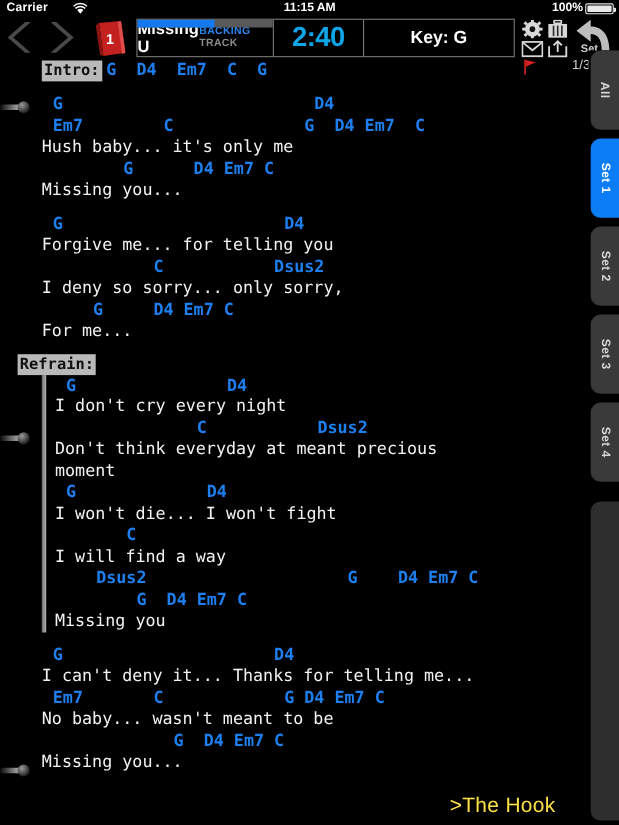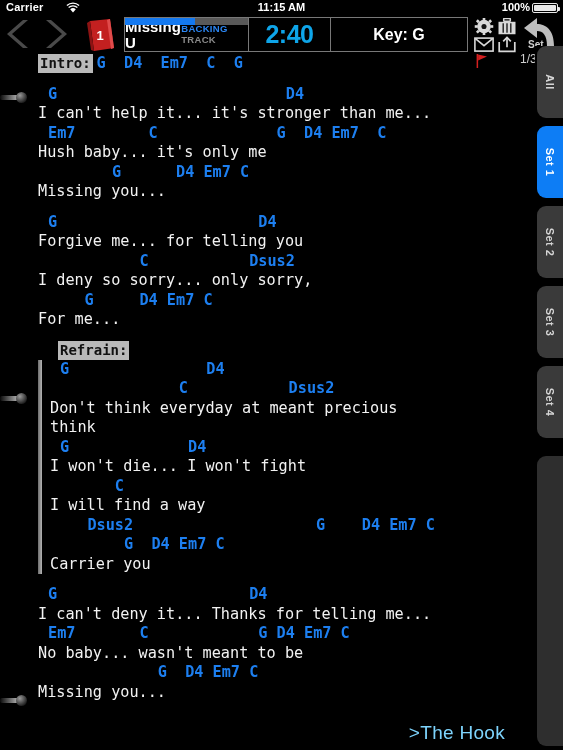--- a/index.html
+++ b/index.html
@@ -95,21 +95,21 @@
   .section { position:relative; }
   .sec-label { display:inline-block; background:#b9b9b9; color:#111;
                font-family:"DejaVu Sans Mono","Liberation Mono",monospace;
                font-size:14px; font-weight:bold; padding:1px 2px 2px 2px; }
 
   .block { padding-left: 38px; }
   .block.refrain { padding-left: 50px; }
   .refrain-bar { position:absolute; left:38px; top:0; bottom:0; width:4px;
                  background: linear-gradient(to right,#6d6d6d,#b5b5b5); }
 
-  .watermark { position:absolute; right:30px; bottom:6px; color:#7dd3fc;
+  .watermark { position:absolute; right:30px; bottom:6px; color:#fde047;
                font-size:19px; letter-spacing:.3px; font-family:"Liberation Sans", sans-serif; }
 </style>
 </head>
 <body>
 
 <div id="app">
 
   <div class="statusbar">
     <div class="sb-carrier">Carrier</div>
     <svg class="sb-wifi" viewBox="0 0 14 11">
@@ -202,52 +202,52 @@
   </div>
 
   <div class="sheet">
     <div id="sections-host">
         <div class="section" style="margin-top: 8px;">
           <div class="block" style="padding-left: 38px;"><span class="sec-label">Intro:</span><span class="mono chordline" style="margin-left: 4px;">G  D4  Em7  C  G</span></div>
         </div>
         <div class="section" style="margin-top: 11px;">
           <div class="block">
             <div class="mono chordline">G                         D4</div>
-            <div class="mono lyricline">I can't help it... it's stronger than me...</div>
             <div class="mono chordline">Em7        C             G  D4 Em7  C</div>
             <div class="mono lyricline">Hush baby... it's only me</div>
             <div class="mono chordline">       G      D4 Em7 C</div>
             <div class="mono lyricline">Missing you...</div>
           </div>
         </div>
         <div class="section" style="margin-top: 11px;">
           <div class="block">
             <div class="mono chordline">G                      D4</div>
             <div class="mono lyricline">Forgive me... for telling you</div>
             <div class="mono chordline">          C           Dsus2</div>
             <div class="mono lyricline">I deny so sorry... only sorry,</div>
             <div class="mono chordline">    G     D4 Em7 C</div>
             <div class="mono lyricline">For me...</div>
           </div>
         </div>
         <div class="section" style="margin-top: 11px;">
-          <div class="block" style="padding-left: 58px;"><span class="sec-label">Refrain:</span></div>
+          <div class="block" style="padding-left: 16px;"><span class="sec-label">Refrain:</span></div>
           <div class="block refrain" style="position: relative;">
             <div class="refrain-bar"></div>
             <div class="mono chordline">G               D4</div>
+            <div class="mono lyricline">I don't cry every night</div>
             <div class="mono chordline">             C           Dsus2</div>
             <div class="mono lyricline">Don't think everyday at meant precious</div>
-            <div class="mono lyricline">think</div>
+            <div class="mono lyricline">moment</div>
             <div class="mono chordline">G             D4</div>
             <div class="mono lyricline">I won't die... I won't fight</div>
             <div class="mono chordline">      C</div>
             <div class="mono lyricline">I will find a way</div>
             <div class="mono chordline">   Dsus2                    G    D4 Em7 C</div>
             <div class="mono chordline">       G  D4 Em7 C</div>
-            <div class="mono lyricline">Carrier you</div>
+            <div class="mono lyricline">Missing you</div>
           </div>
         </div>
         <div class="section" style="margin-top: 11px;">
           <div class="block">
             <div class="mono chordline">G                     D4</div>
             <div class="mono lyricline">I can't deny it... Thanks for telling me...</div>
             <div class="mono chordline">Em7       C            G D4 Em7 C</div>
             <div class="mono lyricline">No baby... wasn't meant to be</div>
             <div class="mono chordline">            G  D4 Em7 C</div>
             <div class="mono lyricline">Missing you...</div>

